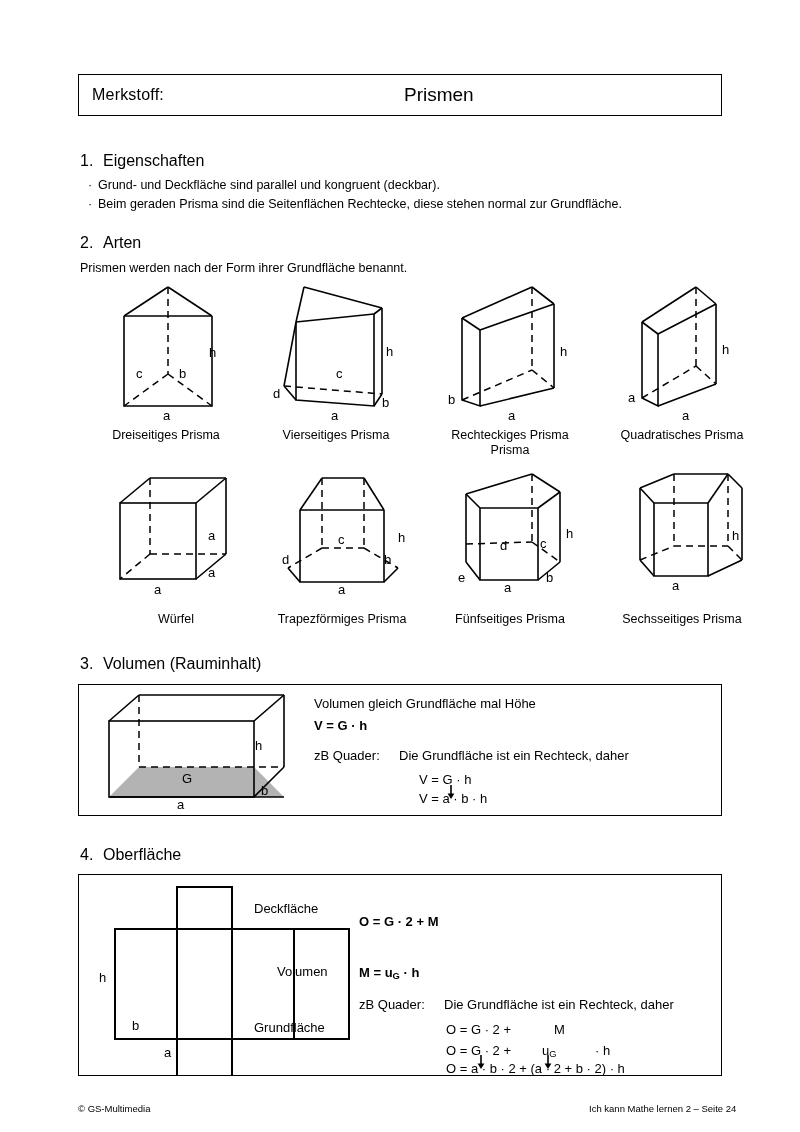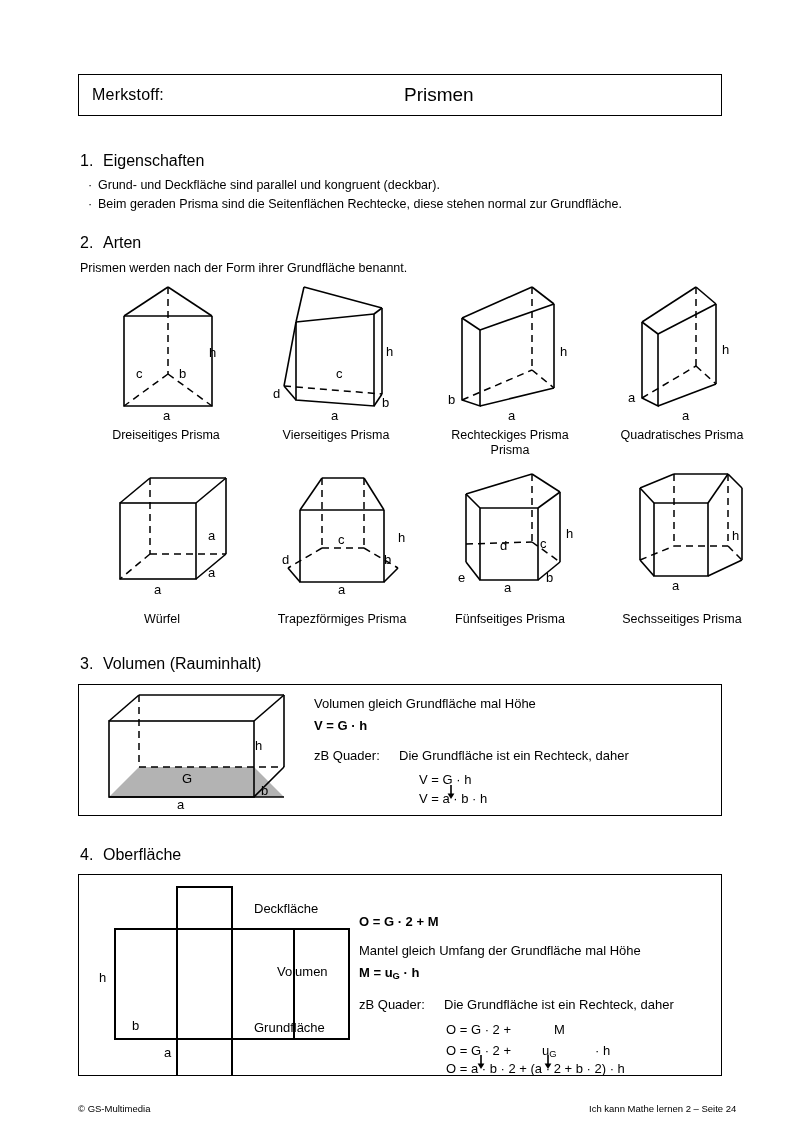--- a/index.html
+++ b/index.html
@@ -181,21 +181,21 @@
       <g fill="none" stroke="#000" stroke-width="1.5" stroke-dasharray="7,5">
         <line x1="40" y1="8" x2="40" y2="84"></line>
         <line x1="40" y1="84" x2="10" y2="109"></line>
         <line x1="40" y1="84" x2="116" y2="84"></line>
       </g>
     </svg>
     <div style="position:absolute;left:98px;top:58px;font-size:13px;">a</div>
     <div style="position:absolute;left:98px;top:95px;font-size:13px;">a</div>
     <div style="position:absolute;left:44px;top:112px;font-size:13px;">a</div>
   </div>
-  <div class="fig-cap" style="left:62px;top:612px;">Würfel</div>
+  <div class="fig-cap" style="left:76px;top:612px;">Würfel</div>
 
   <div class="fig" style="left:280px;top:470px;">
     <svg width="135" height="130" viewBox="0 0 135 130">
       <g fill="none" stroke="#000" stroke-width="1.6">
         <polyline points="20,40 20,112 104,112 104,40"></polyline>
         <line x1="20" y1="40" x2="104" y2="40"></line>
         <line x1="20" y1="40" x2="42" y2="8"></line>
         <line x1="42" y1="8" x2="84" y2="8"></line>
         <line x1="84" y1="8" x2="104" y2="40"></line>
         <line x1="20" y1="112" x2="8" y2="98"></line>
@@ -329,21 +329,20 @@
     </svg>
     <div class="txt t13" style="left:20px;top:95px;">h</div>
     <div class="txt t13" style="left:53px;top:143px;">b</div>
     <div class="txt t13" style="left:85px;top:170px;">a</div>
 
     <div class="txt t13" style="left:175px;top:26px;">Deckfläche</div>
     <div class="txt t13" style="left:198px;top:89px;">Volumen</div>
     <div class="txt t13" style="left:175px;top:145px;">Grundfläche</div>
 
     <div class="txt t13 bold" style="left:280px;top:39px;">O = G · 2 + M</div>
-    <div class="txt t13" style="left:280px;top:68px;">Mantel gleich Umfang der Grundfläche mal Höhe</div>
     <div class="txt t13 bold" style="left:280px;top:90px;">
       <span>M = u</span><span class="sub">G</span><span> · h</span>
     </div>
 
     <div class="txt t13" style="left:280px;top:122px;">zB Quader:</div>
     <div class="txt t13" style="left:365px;top:122px;">Die Grundfläche ist ein Rechteck, daher</div>
 
     <div class="txt t13" style="left:367px;top:147px;">O =   G   · 2 +</div>
     <div class="txt t13" style="left:475px;top:147px;">M</div>
 

